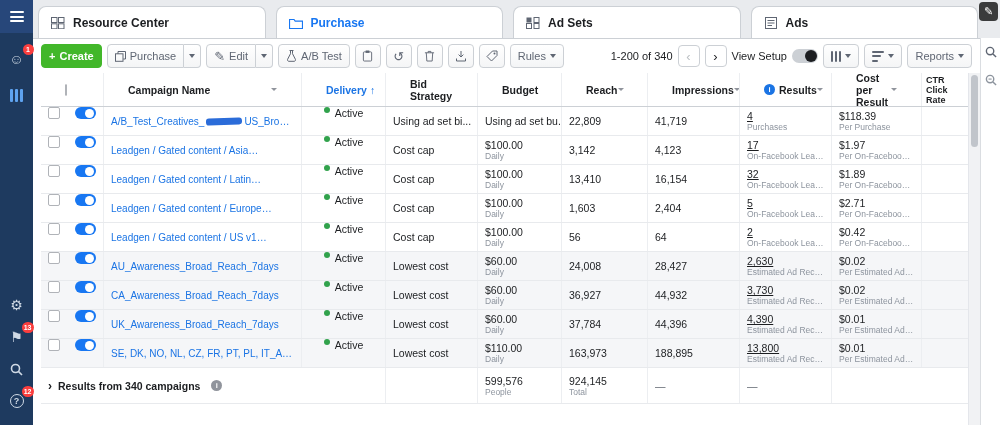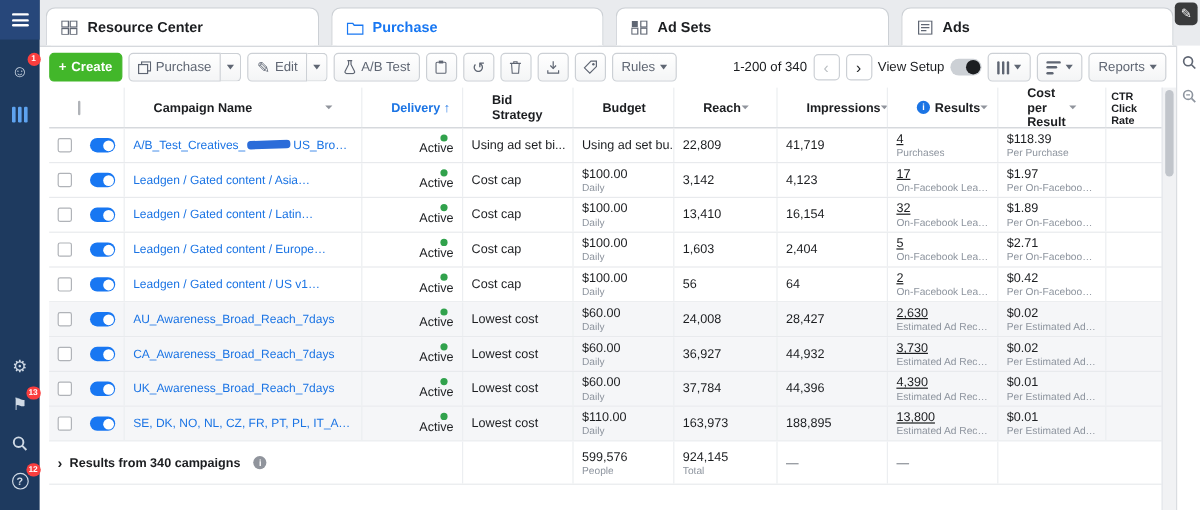--- a/index.html
+++ b/index.html
@@ -50,21 +50,21 @@
   .uglyph{font-size:13px;line-height:1;color:#5f6673}
 
   
   .table{padding-left:8px;position:relative}
   .thead,.trow,.tfoot{display:grid;grid-template-columns:26px 36px 198px 84px 92px 84px 86px 92px 92px 90px 40px;align-items:stretch}
   .thead{height:34px;border-bottom:1px solid #ccd0d5;font-weight:bold}
   .trow{height:29px;border-bottom:1px solid #e8eaed}
   .trow.shaded{background:#f5f6f8}
   .tfoot{height:36px;border-bottom:1px solid #e8eaed;background:#fff}
   .cell{padding:0 7px;display:flex;flex-direction:column;justify-content:center;overflow:hidden}
-  .cell.row{flex-direction:column;align-items:flex-end}
+  .cell.row{flex-direction:row;align-items:flex-start}
   .sep{border-left:1px solid #eceef1}
   .hcell{display:flex;flex-direction:row;align-items:center;overflow:hidden;padding:0 24px;font-size:10.5px}
   .hcaret{margin-left:auto;width:0;height:0;border-left:3px solid transparent;border-right:3px solid transparent;border-top:3.5px solid #90949c}
   .h-delivery{color:#1b74e4}
   .uparrow{color:#1b74e4;margin-left:3px;font-weight:bold}
   .h-ctr{font-size:9px;line-height:10px;white-space:normal;font-weight:bold;padding:2px 4px}
   .info-i{width:11px;height:11px;border-radius:50%;background:#1b74e4;color:#fff;font-size:7.5px;font-weight:bold;display:inline-flex;align-items:center;justify-content:center;margin-right:4px;flex:0 0 auto;font-style:normal}
   .info-i.gray{background:#90949c;margin:0 0 0 5px}
 
   .checkbox{width:12px;height:12px;border:1px solid #b0b3b8;border-radius:2px;background:#fff;display:inline-block}

